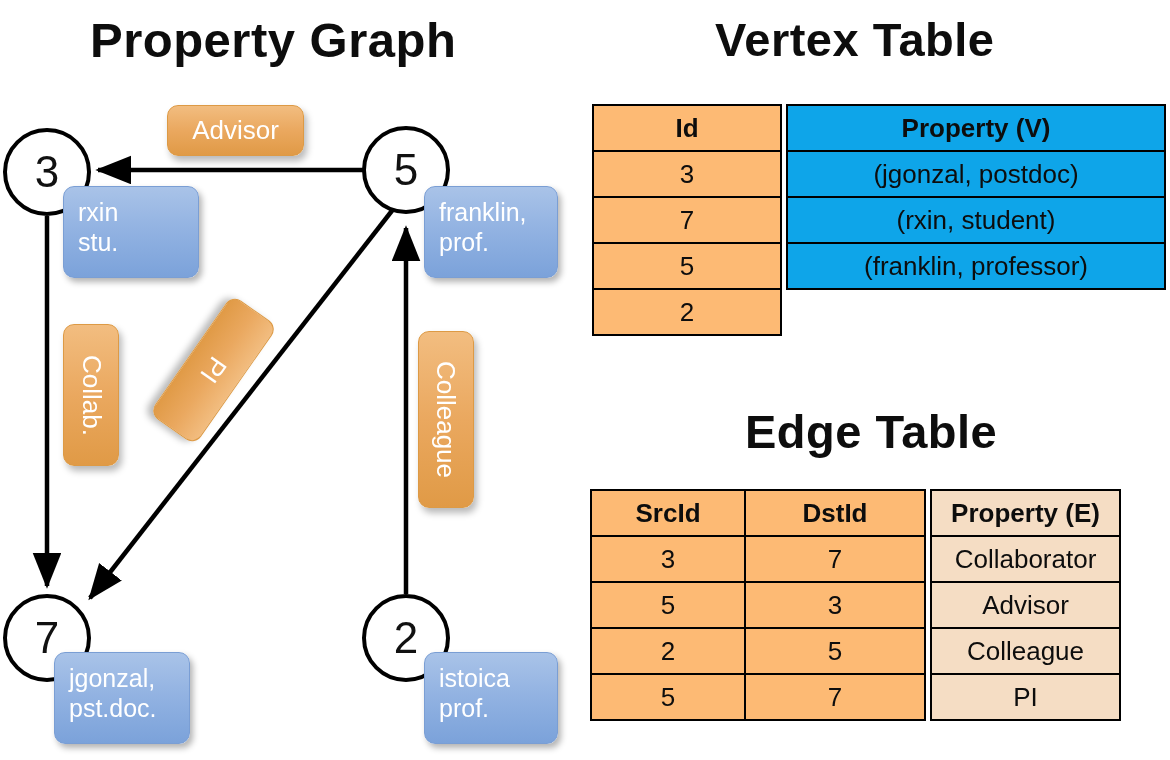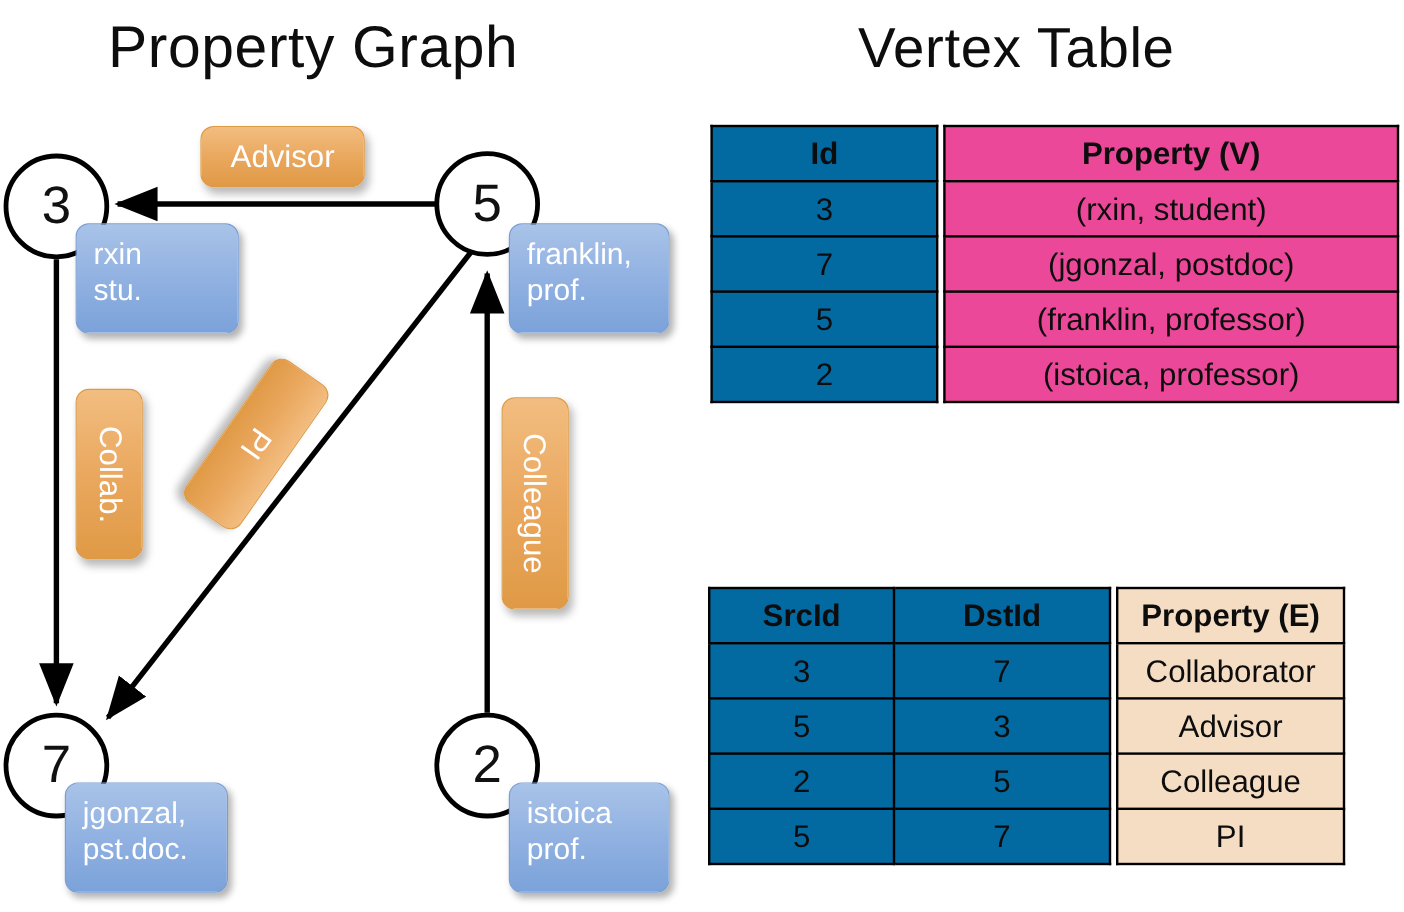--- a/index.html
+++ b/index.html
@@ -4,21 +4,21 @@
 <style>
   html,body{margin:0;padding:0;}
   body{width:1170px;height:760px;background:#fff;font-family:"Liberation Sans",sans-serif;overflow:hidden;position:relative;}
 
   .page{position:absolute;left:0;top:0;width:1170px;height:760px;}
 
   
   .title{
     position:absolute;
     font-family:"Liberation Sans",sans-serif;
-    font-weight:400;
+    font-weight:700;
     color:#0d0d0d;
     white-space:nowrap;
     letter-spacing:.5px;
   }
   #title-property-graph{left:90px;top:12px;font-size:49px;}
   #title-vertex-table{left:715px;top:12px;font-size:47px;}
   #title-edge-table{left:745px;top:404px;font-size:47px;}
 
   
   #graph-area{position:absolute;left:0;top:0;width:585px;height:760px;}
@@ -92,45 +92,46 @@
   .tbl td,.tbl th{
     border:2px solid #000;
     font-family:"Liberation Sans",sans-serif;
     font-weight:300;
     font-size:26px;
     color:#0d0d0d;
     text-align:center;
     padding:0;
     height:46px;
     box-sizing:border-box;
-    background:#0369a1;
+    background:#fdba74;
   }
   .tbl th{font-weight:700;font-size:26px;}
 
   
   #vertex-keys{left:592px;top:104px;}
   #vertex-keys td,#vertex-keys th{width:188px;}
   #vertex-values{left:786px;top:104px;}
-  #vertex-values td,#vertex-values th{width:378px;background:#ec4899;}
+  #vertex-values td,#vertex-values th{width:378px;background:#0ea5e9;}
 
   #edge-keys{left:590px;top:489px;}
   #edge-keys td,#edge-keys th{width:154px;}
   #edge-keys td.dst,#edge-keys th.dst{width:180px;text-align:center;}
   #edge-values{left:930px;top:489px;}
   #edge-values td,#edge-values th{width:189px;background:#f5ddc4;}
 
   .hdr-cell{font-weight:700;}
 </style>
 </head>
 <body>
 
 <div class="page">
 
   <div class="title" id="title-property-graph">Property Graph</div>
   <div class="title" id="title-vertex-table">Vertex Table</div>
+  <div class="title" id="title-edge-table">Edge Table</div>
 
   <div id="graph-area">
 
     <svg id="graph-edges" viewBox="0 0 585 760">
       <defs>
         <marker id="ah" markerWidth="9" markerHeight="9" refX="7.4" refY="3.2" orient="auto" markerUnits="strokeWidth">
           <path d="M0,0 L8,3.2 L0,6.4 z" fill="#000"></path>
         </marker>
       </defs>
 
@@ -206,30 +207,27 @@
         </tr>
   </tbody>
     </table>
 
   <table class="tbl" id="vertex-values">
     <tbody>
         <tr>
       <th class="hdr-cell">Property (V)</th>
     </tr>
     <tr>
+          <td>(jgonzal, postdoc)</td>
+        </tr>
+    <tr>
           <td>(rxin, student)</td>
         </tr>
     <tr>
-          <td>(jgonzal, postdoc)</td>
-        </tr>
-    <tr>
           <td>(franklin, professor)</td>
-        </tr>
-    <tr>
-          <td>(istoica, professor)</td>
         </tr>
   </tbody>
     </table>
 
   <table class="tbl" id="edge-keys">
     <tbody>
         <tr>
       <th class="hdr-cell">SrcId</th>
       <th class="hdr-cell dst">DstId</th>
     </tr>

